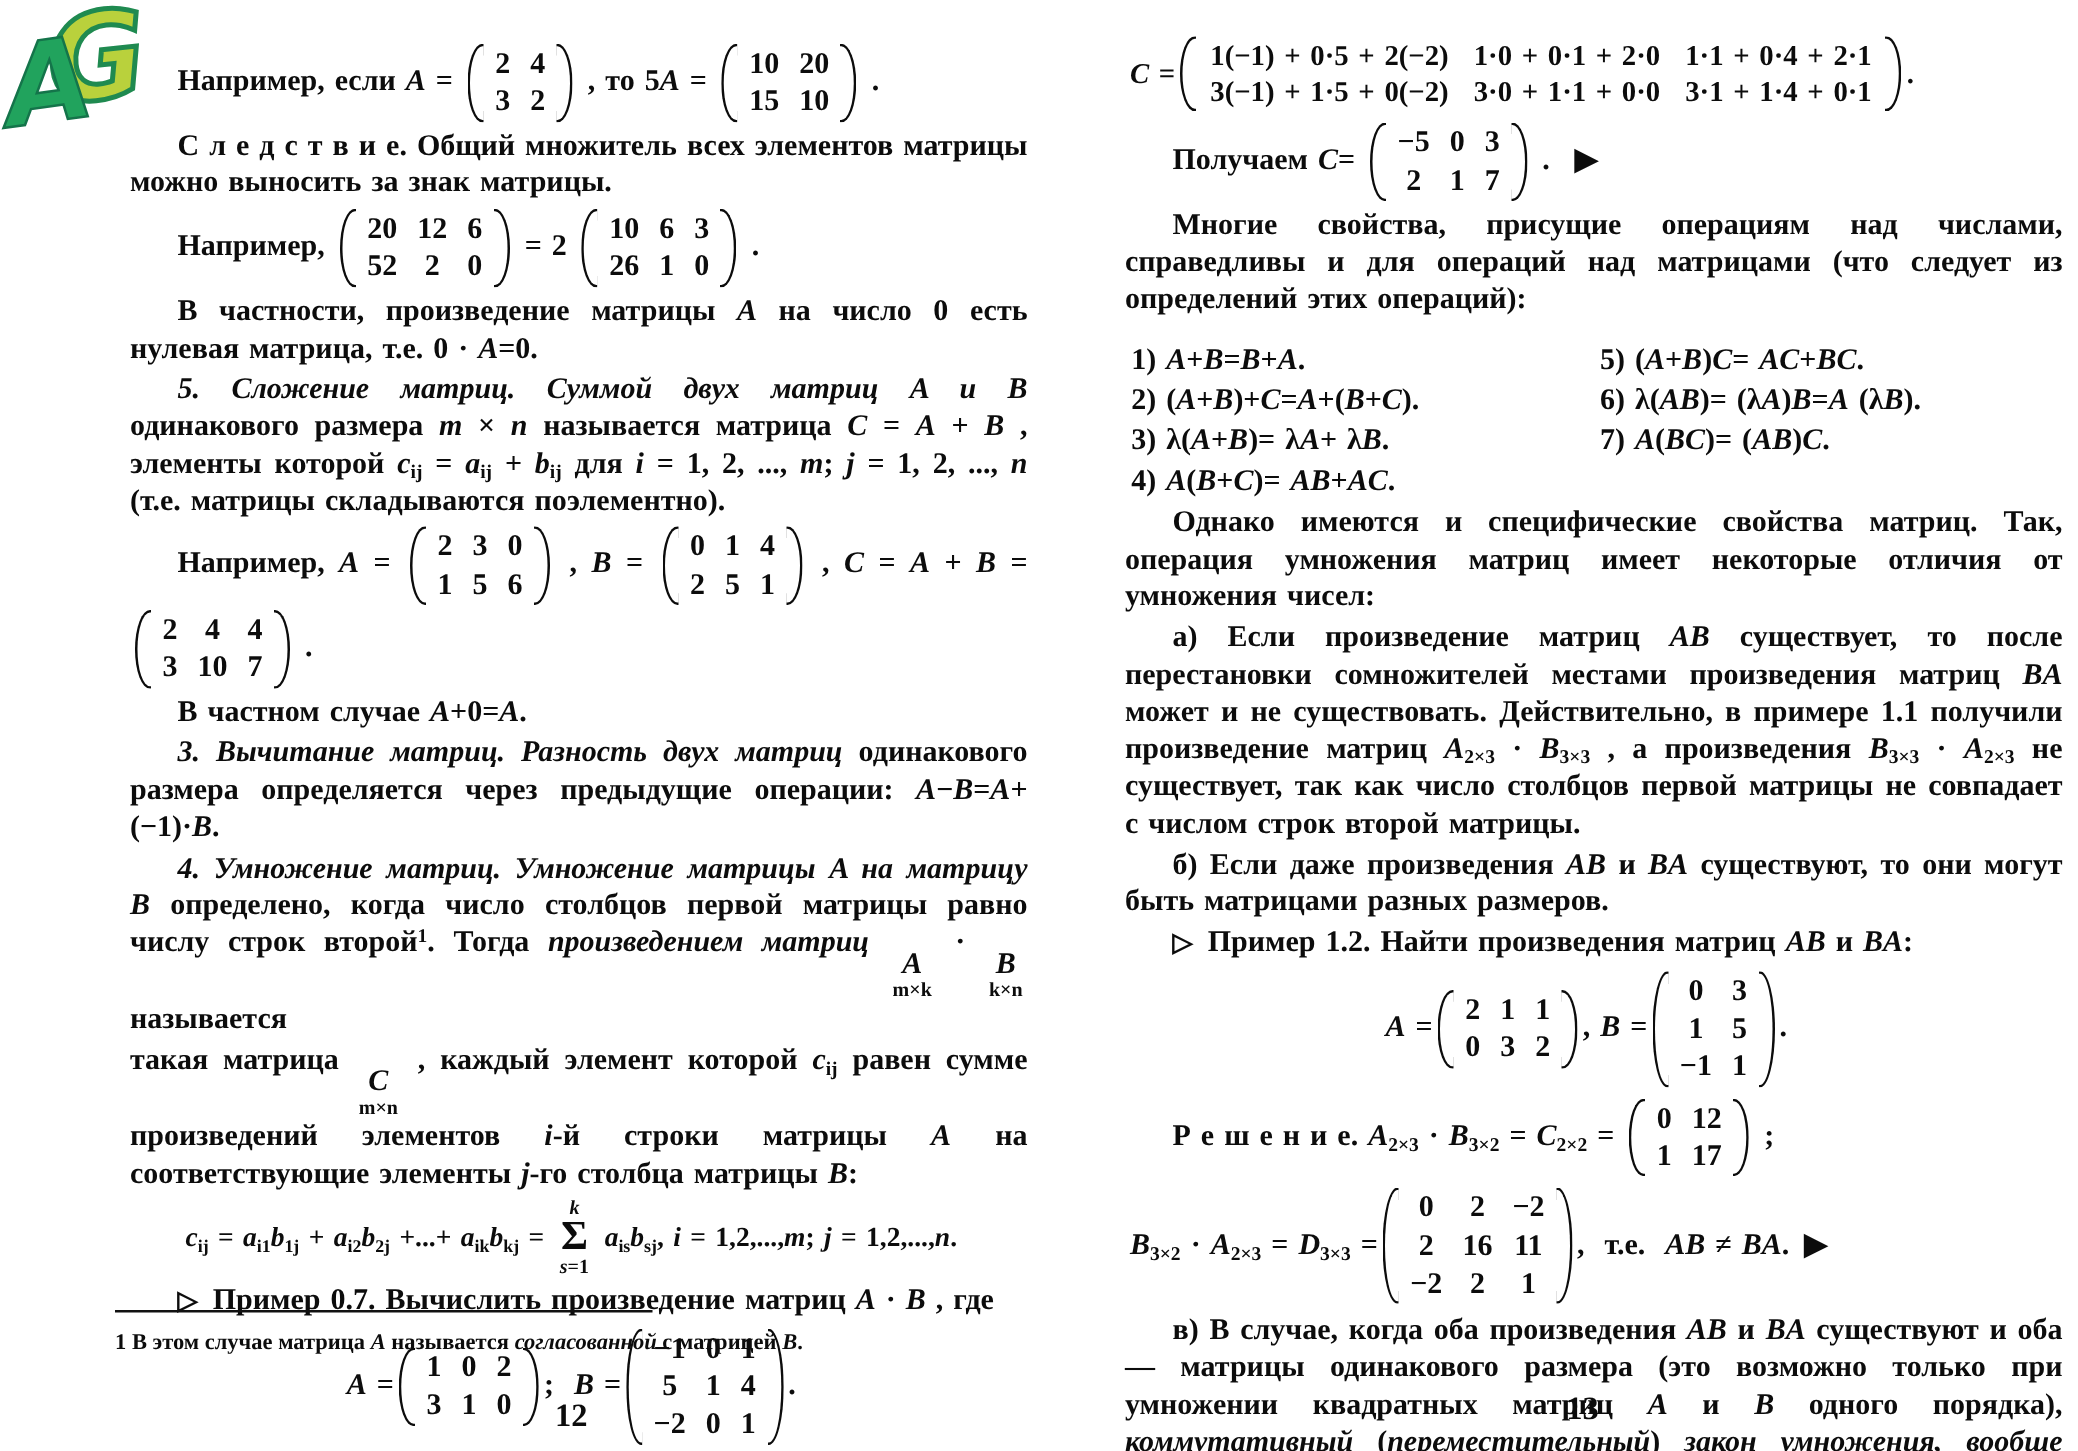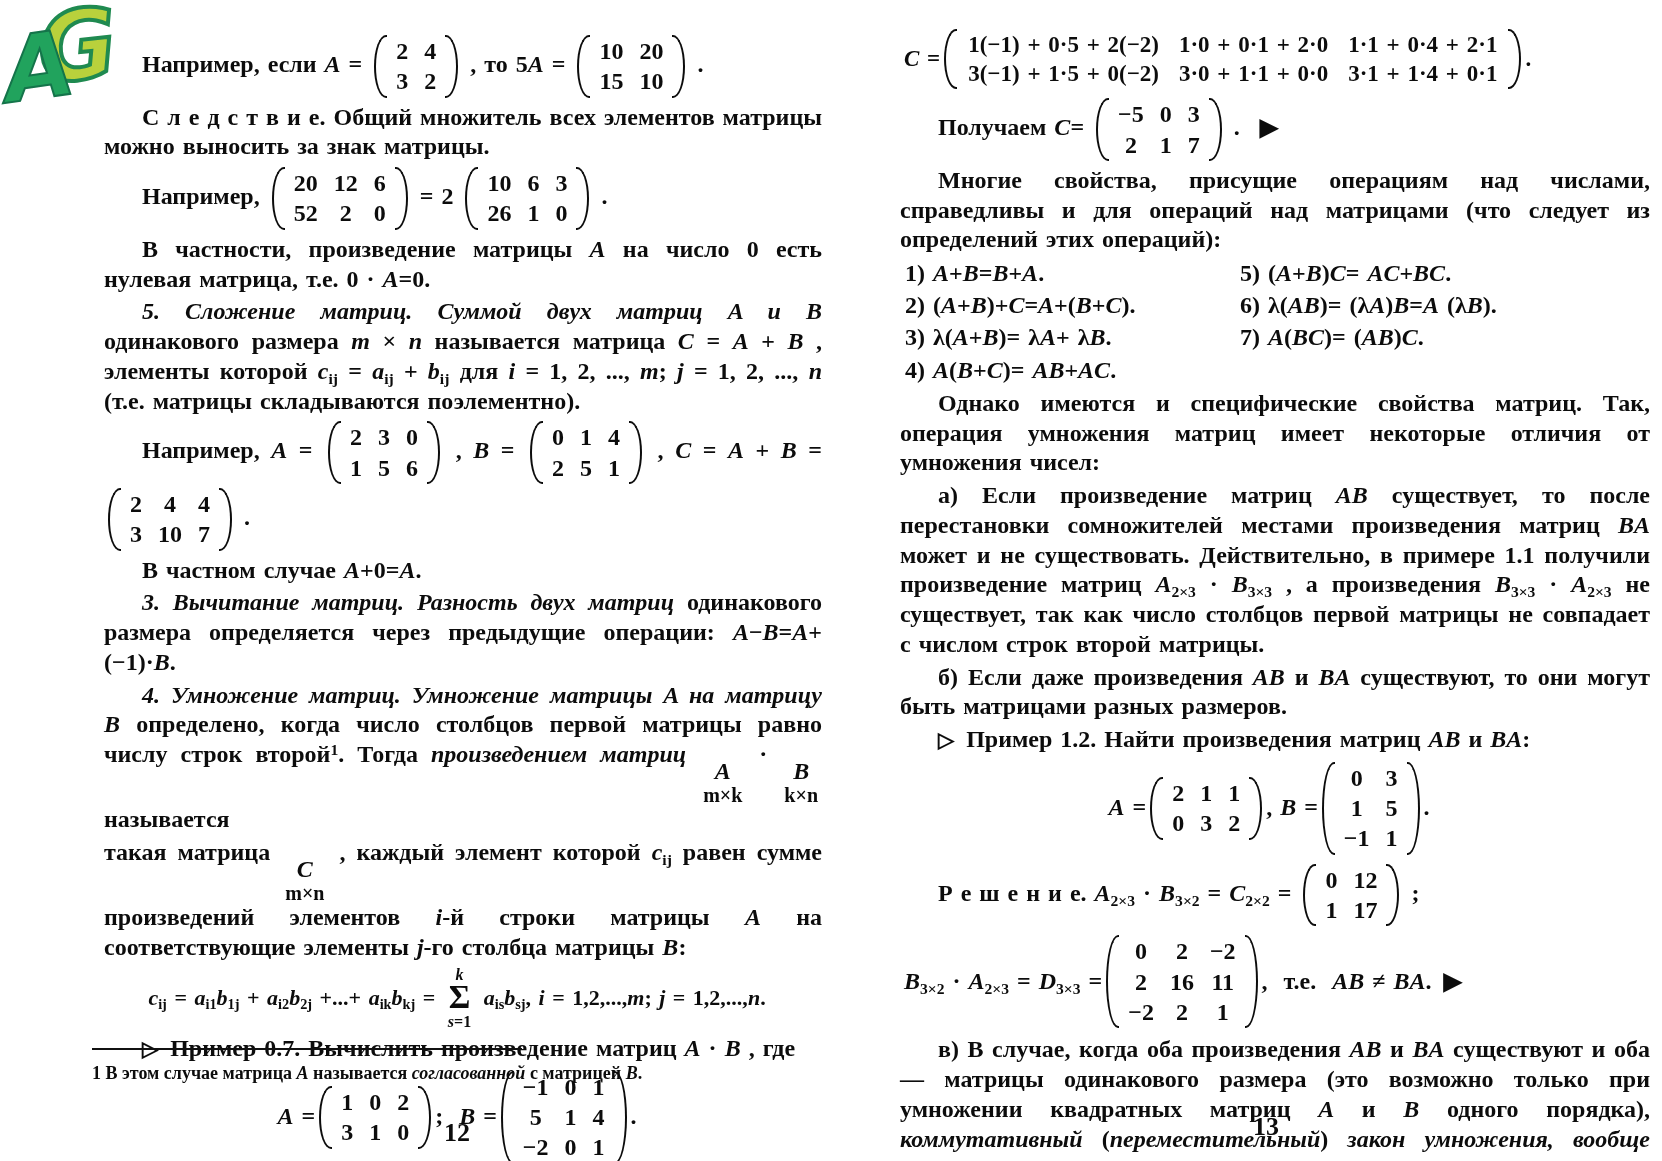--- a/index.html
+++ b/index.html
@@ -21,34 +21,34 @@
            border-radius:12px 0 0 12px / 50% 0 0 50%;}
   .mtx .rp{width:11px;border:2.5px solid #0c0c0c;border-left:none;
            border-radius:0 12px 12px 0 / 0 50% 50% 0;}
   .mbody{display:table;margin:1px 1px;}
   .mrow{display:table-row;}
   .mcell{display:table-cell;padding:1px 8px;text-align:center;line-height:1.18;white-space:nowrap;}
   .comp .mcell{padding:1px 10px;margin-top:20px;}
   
   .stk{display:inline-flex;flex-direction:column;align-items:center;line-height:1;
        vertical-align:-17px;margin:0 4px;text-indent:0;}
-  .stk .bot{font-size:20px;margin-top:2px;white-space:nowrap;}
+  .stk .bot{font-size:16px;margin-top:2px;white-space:nowrap;}
   
   .sig{display:inline-flex;flex-direction:column;align-items:center;line-height:.95;
        vertical-align:middle;margin:0 5px;}
   .sig .lim{font-size:16px;}
   .sig .sym{font-size:33px;}
   
   .display{display:flex;align-items:center;justify-content:center;margin:5px 0;text-align:left;}
   .display.dleft{justify-content:flex-start;padding-left:16px;}
   .display>span:not(.mtx){white-space:pre;}
   .fsmall{font-size:22px;}
   .comp{font-size:23px;}
   
-  .props{display:flex;margin-top:2px;}
+  .props{display:flex;margin-top:17px;gap:40px;}
   .pcol1{width:352px;padding-left:17px;box-sizing:border-box;}
   .pcol2{flex:1;}
   .props p{text-align:left;line-height:1.34;margin:0;text-indent:0;}
   
   .tri{font-size:21px;margin-right:12px;}
   .tri-end{font-size:24px;margin-left:12px;}
   
   .fnote{position:absolute;left:92px;top:1048px;width:730px;font-size:18px;line-height:1.3;}
   .fn-rule{width:430px;border-top:2.5px solid #111;margin-bottom:12px;}
   .pagenum{position:absolute;font-size:26px;text-align:center;}

